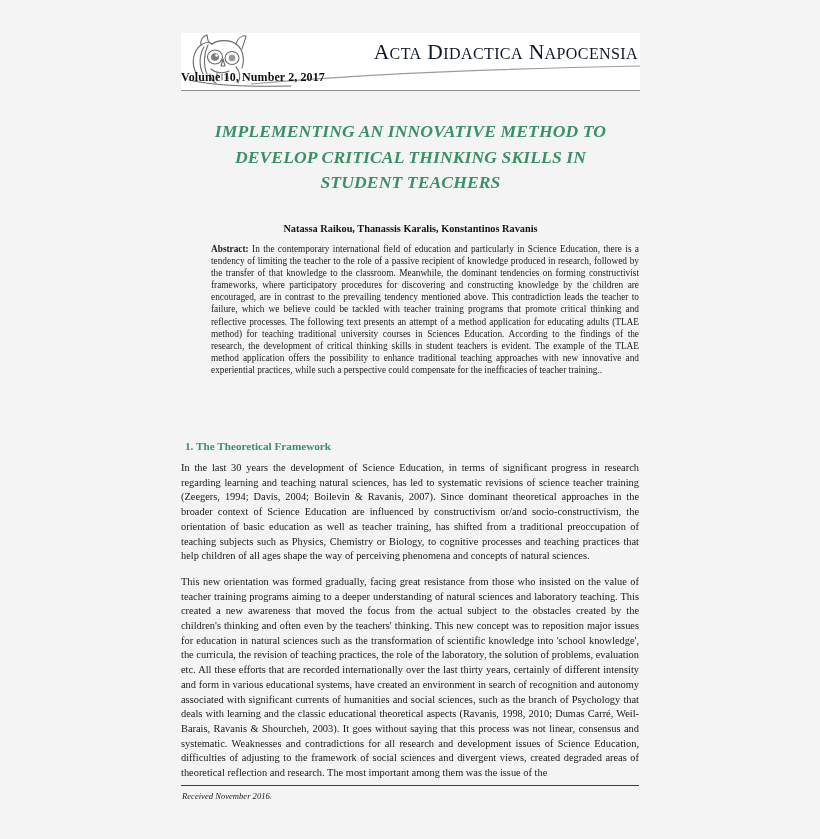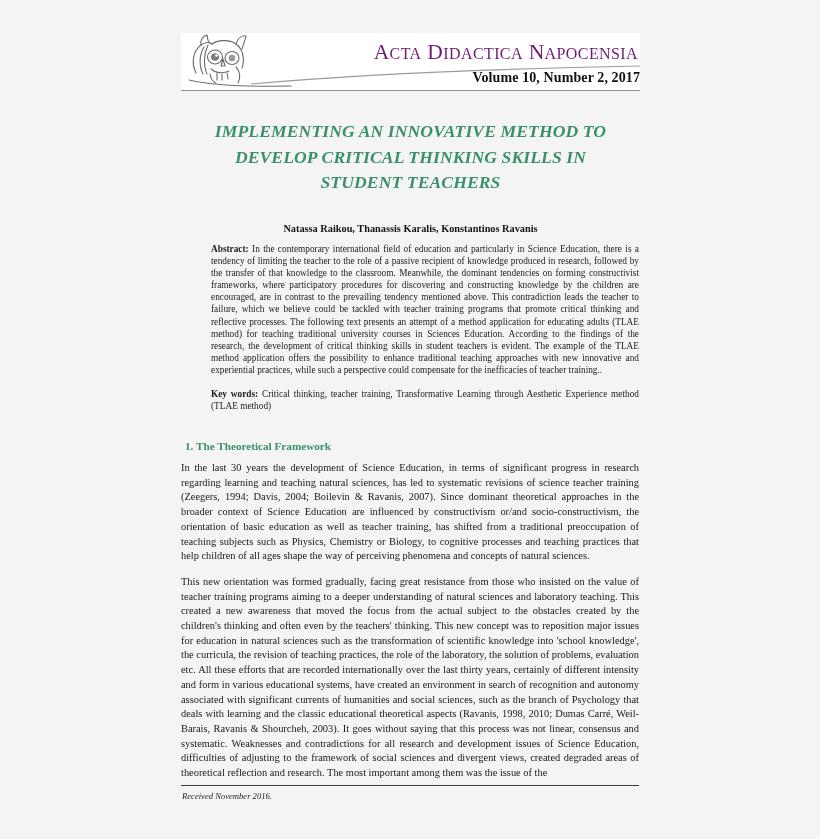--- a/index.html
+++ b/index.html
@@ -41,37 +41,37 @@
   }
   .journal-title {
     position: absolute;
     left: 172px;
     top: 7px;
     width: 285px;
     text-align: right;
     font-family: "Liberation Serif", "DejaVu Serif", serif;
     font-size: 21.5px;
     letter-spacing: 0.4px;
-    color: #701a75;
+    color: #0f172a;
     white-space: nowrap;
   }
   .journal-title .cap {
     font-size: 21.5px;
   }
   .journal-title .sc {
     font-size: 16px;
   }
   .volume-line {
     position: absolute;
     left: 0;
     top: 37px;
     width: 459px;
-    text-align: right;
-    font-family: "Liberation Serif", "DejaVu Serif", serif;
-    font-size: 14px;
+    text-align: left;
+    font-family: "Liberation Serif", "DejaVu Serif", serif;
+    font-size: 12px;
     font-weight: bold;
     color: #111;
     letter-spacing: 0.1px;
   }
   .masthead-rule {
     position: absolute;
     left: 181px;
     top: 90px;
     width: 459px;
     height: 1px;
@@ -227,24 +227,20 @@
     <div>STUDENT TEACHERS</div>
   </div>
 
   <div class="authors">Natassa Raikou, Thanassis Karalis, Konstantinos Ravanis</div>
 
   <div class="abstract-block">
     <p>
       <span class="lbl">Abstract:</span>
       <span>In the contemporary international field of education and particularly in Science Education, there is a tendency of limiting the teacher to the role of a passive recipient of knowledge produced in research, followed by the transfer of that knowledge to the classroom. Meanwhile, the dominant tendencies on forming constructivist frameworks, where participatory procedures for discovering and constructing knowledge by the children are encouraged, are in contrast to the prevailing tendency mentioned above. This contradiction leads the teacher to failure, which we believe could be tackled with teacher training programs that promote critical thinking and reflective processes. The following text presents an attempt of a method application for educating adults (TLAE method) for teaching traditional university courses in Sciences Education. According to the findings of the research, the development of critical thinking skills in student teachers is evident. The example of the TLAE method application offers the possibility to enhance traditional teaching approaches with new innovative and experiential practices, while such a perspective could compensate for the inefficacies of teacher training..</span>
     </p>
-    <p class="kw">
-      <span class="lbl">Key words:</span>
-      <span>Critical thinking, teacher training, Transformative Learning through Aesthetic Experience method (TLAE method)</span>
-    </p>
   </div>
 
   <div class="section-head">1. The Theoretical Framework</div>
 
   <div class="body-block">
     <p>In the last 30 years the development of Science Education, in terms of significant progress in research regarding learning and teaching natural sciences, has led to systematic revisions of science teacher training (Zeegers, 1994; Davis, 2004; Boilevin &amp; Ravanis, 2007). Since dominant theoretical approaches in the broader context of Science Education are influenced by constructivism or/and socio-constructivism, the orientation of basic education as well as teacher training, has shifted from a traditional preoccupation of teaching subjects such as Physics, Chemistry or Biology, to cognitive processes and teaching practices that help children of all ages shape the way of perceiving phenomena and concepts of natural sciences.</p>
     <p>This new orientation was formed gradually, facing great resistance from those who insisted on the value of teacher training programs aiming to a deeper understanding of natural sciences and laboratory teaching. This created a new awareness that moved the focus from the actual subject to the obstacles created by the children's thinking and often even by the teachers' thinking. This new concept was to reposition major issues for education in natural sciences such as the transformation of scientific knowledge into 'school knowledge', the curricula, the revision of teaching practices, the role of the laboratory, the solution of problems, evaluation etc. All these efforts that are recorded internationally over the last thirty years, certainly of different intensity and form in various educational systems, have created an environment in search of recognition and autonomy associated with significant currents of humanities and social sciences, such as the branch of Psychology that deals with learning and the classic educational theoretical aspects (Ravanis, 1998, 2010; Dumas Carré, Weil-Barais, Ravanis &amp; Shourcheh, 2003). It goes without saying that this process was not linear, consensus and systematic. Weaknesses and contradictions for all research and development issues of Science Education, difficulties of adjusting to the framework of social sciences and divergent views, created degraded areas of theoretical reflection and research. The most important among them was the issue of the</p>
   </div>
 
   <div class="footer-rule"></div>

